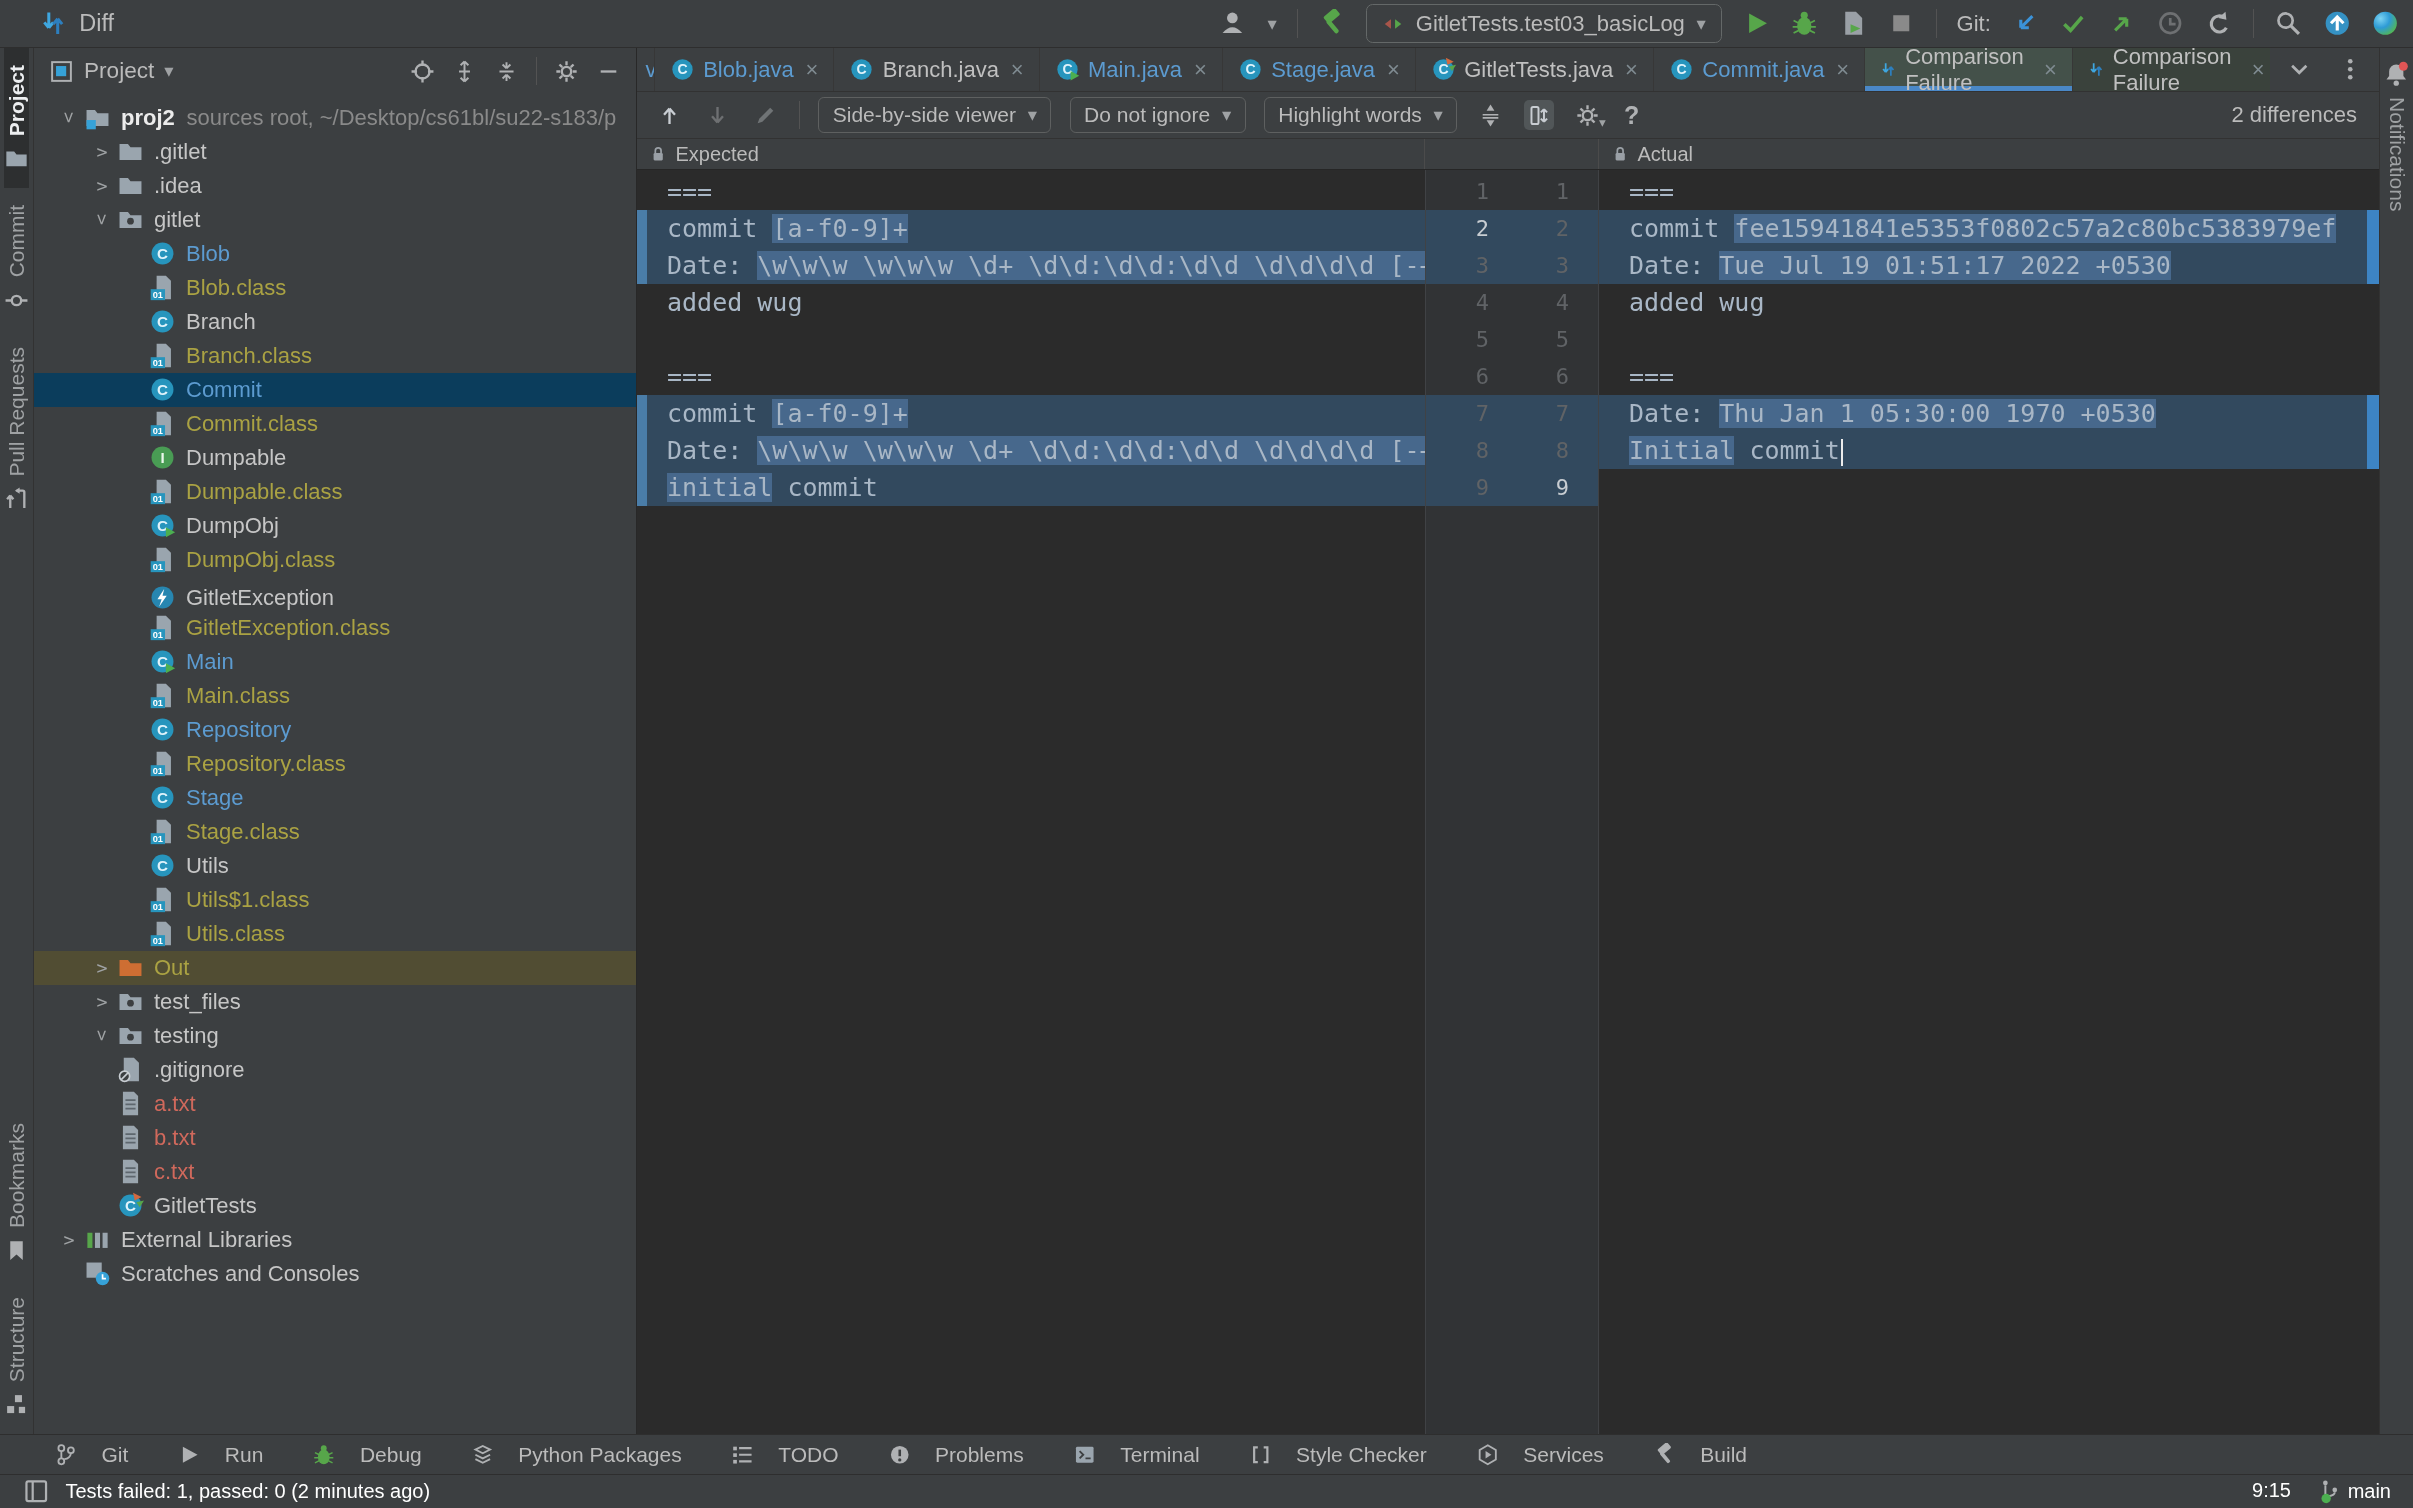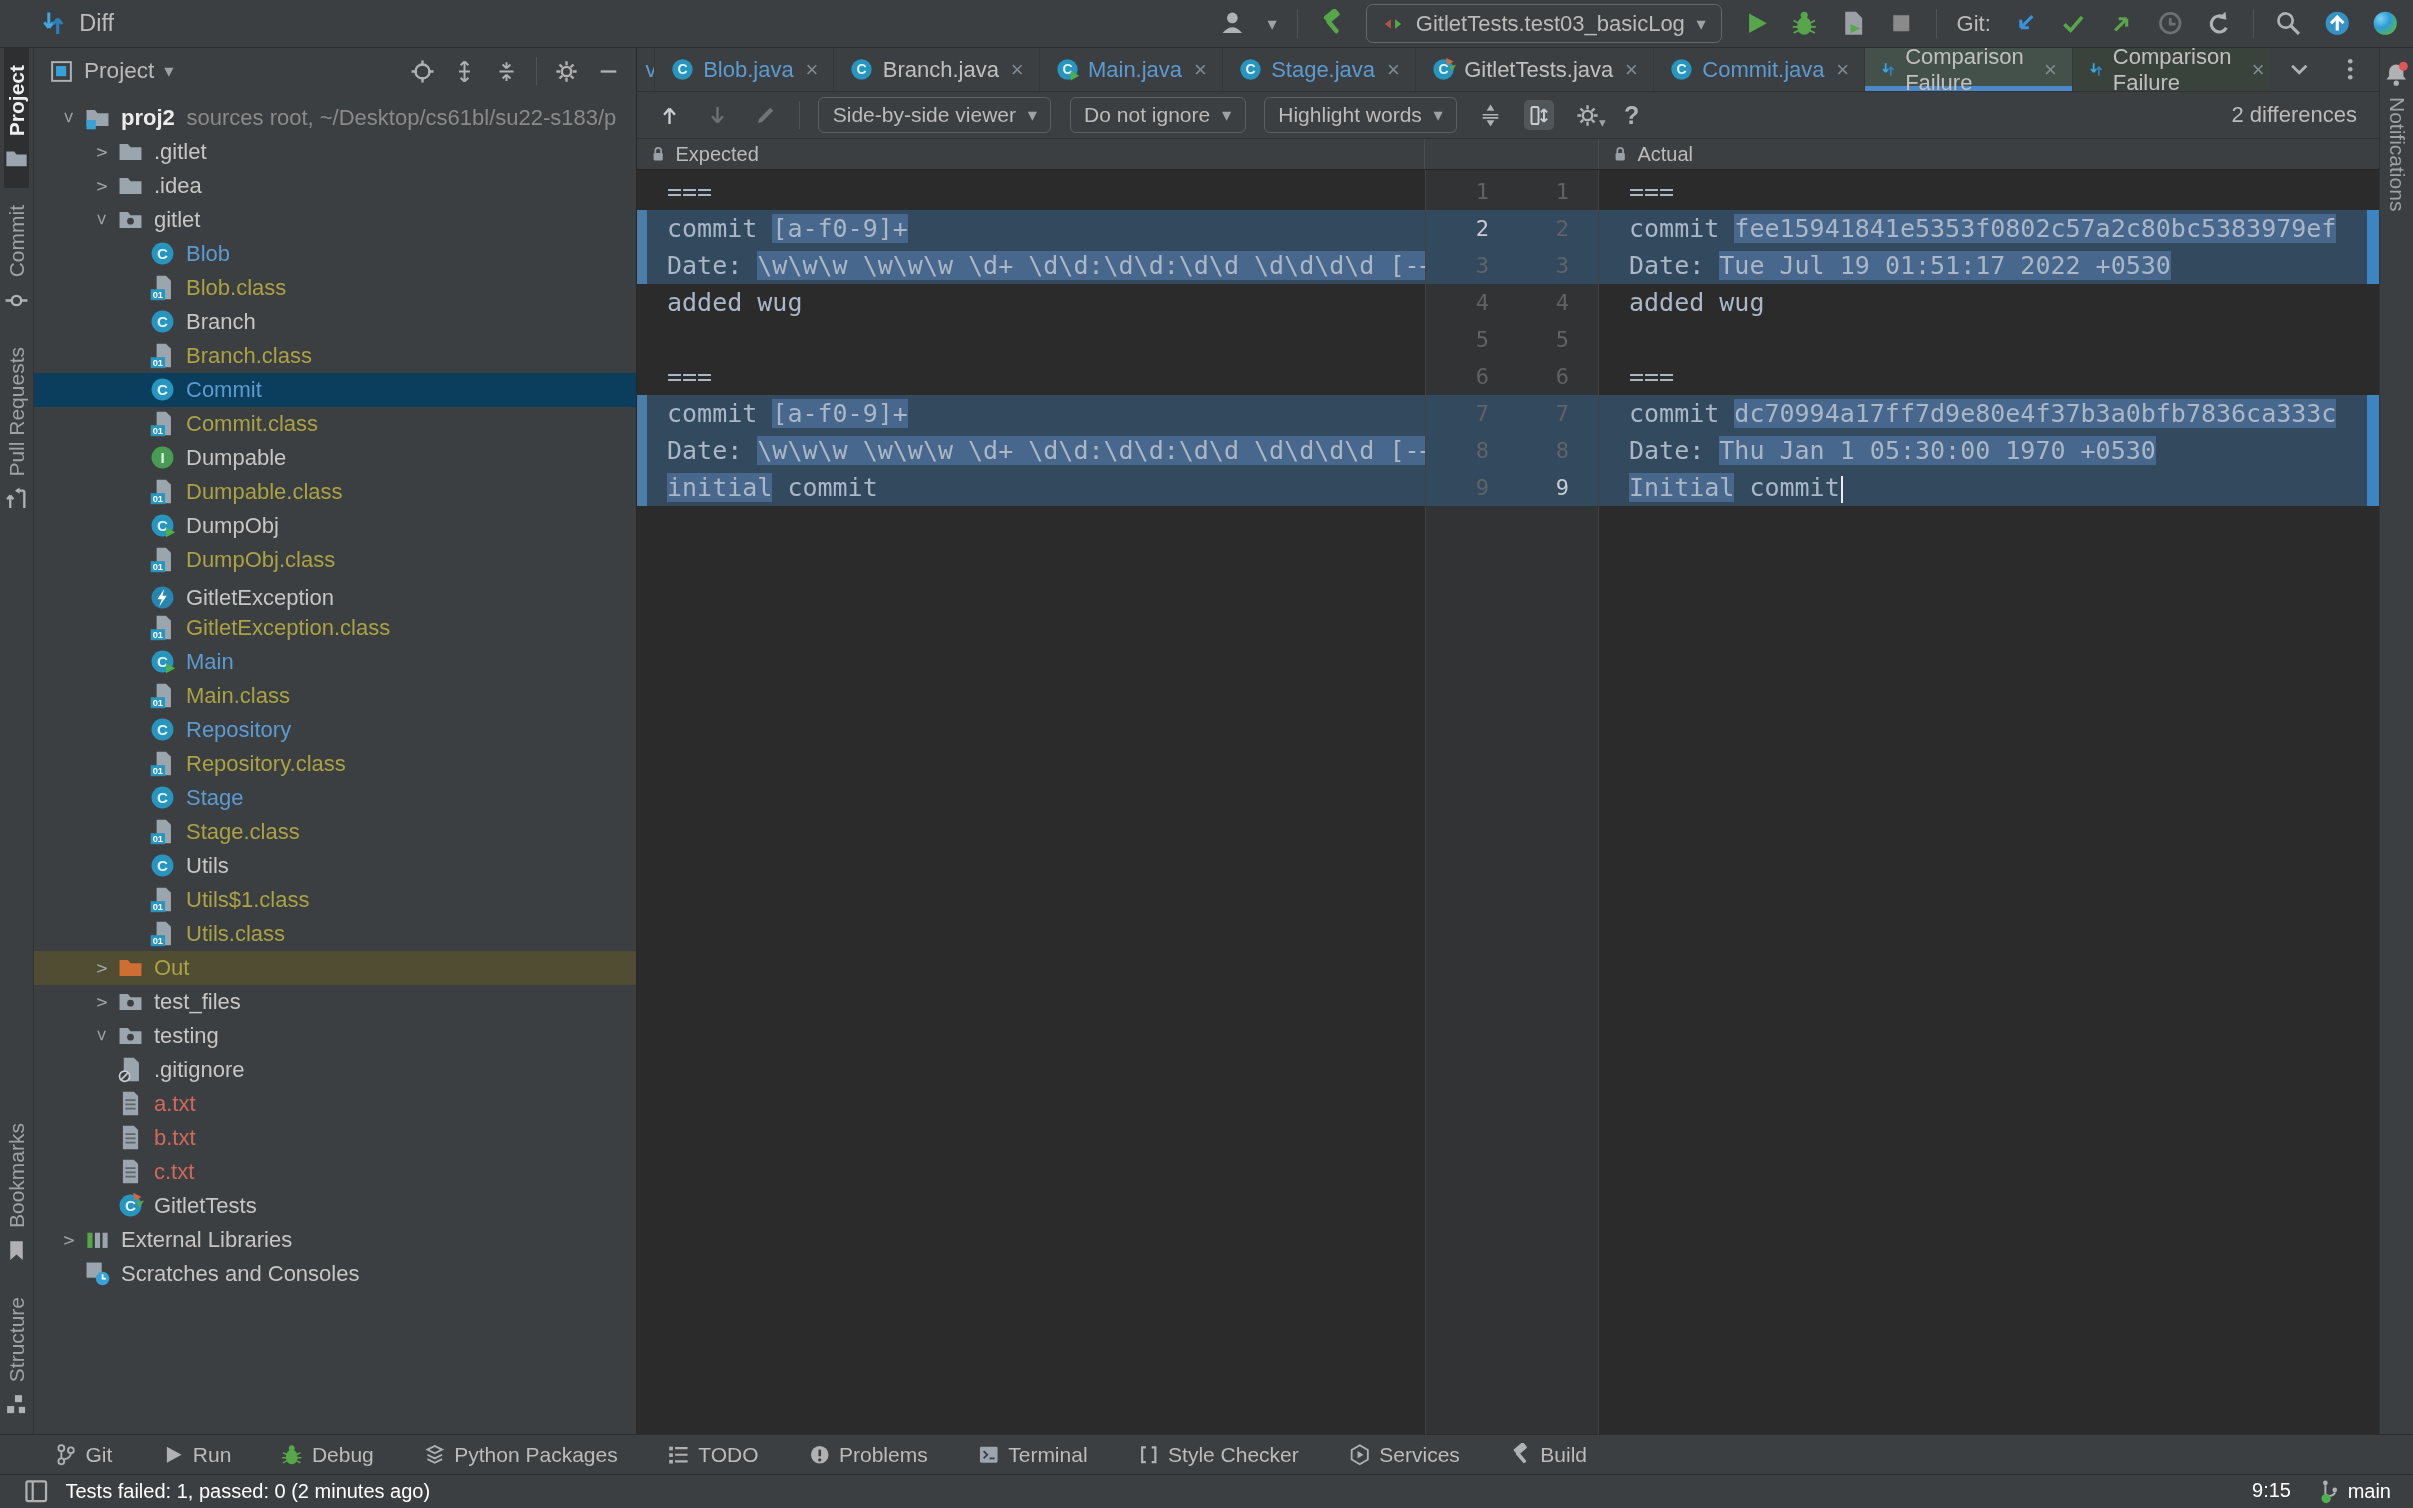--- a/index.html
+++ b/index.html
@@ -106,21 +106,21 @@
   .pane-right .dline.changed::after { content:""; position:absolute; right:0; top:0; bottom:0; width:11.7px; background:#3d84c4; }
   .grow { height:37px; display:flex; font-size:22px; color:#606366; }
   .grow span { width:80px; flex:none; text-align:right; padding-right:17px; line-height:37px; }
   .grow.changed { background:#32495e; }
   .grow .bright { color:#c8cdd2; }
   .caret { display:inline-block; width:2.5px; height:27px; background:#ececec; vertical-align:middle; margin-left:0.8px; }
 
   
   .toolstrip { height:40px; flex:none; background:#3c3f41; border-top:0.8px solid #2e2e2e;
                display:flex; align-items:center; gap:49px; padding-left:54px; font-size:21px; color:#bbbbbb; }
-  .bitem { display:flex; align-items:flex-start; gap:8px; cursor:default; }
+  .bitem { display:flex; align-items:flex-start; gap:24px; cursor:default; }
   .bitem .ticon { width:23.5px; height:23.5px; }
   .statusbar { height:34px; flex:none; background:#3c3f41; border-top:0.8px solid #2e2e2e;
                display:flex; align-items:center; gap:15px; padding:0 22px; font-size:20px; color:#ffffff; }
   .sb-right { margin-left:auto; display:flex; align-items:flex-start; gap:25px; }
   .sb-branch { display:flex; align-items:center; gap:6.7px; }
   .sb-branch .ticon { width:25px; height:25px; }
 </style>
 </head>
 <body>
 
@@ -939,21 +939,20 @@
               <span class="bright">9</span>
             </div>
           </div>
         <div class="pane pane-right" id="pane-right">
             <div class="dline"><span>===</span></div>
             <div class="dline changed"><span>commit </span><span class="wseg">fee15941841e5353f0802c57a2c80bc5383979ef</span></div>
             <div class="dline changed"><span>Date: </span><span class="wseg">Tue Jul 19 01:51:17 2022 +0530</span></div>
             <div class="dline"><span>added wug</span></div>
             <div class="dline"></div>
             <div class="dline"><span>===</span></div>
-            <div class="dline changed"><span>commit </span><span class="wseg">dc70994a17ff7d9e80e4f37b3a0bfb7836ca333c</span></div>
             <div class="dline changed"><span>Date: </span><span class="wseg">Thu Jan 1 05:30:00 1970 +0530</span></div>
             <div class="dline changed"><span class="wseg">Initial</span><span> commit</span><span class="caret"></span></div>
           </div>
       </div>
     </section>
 
     <nav class="strip strip-right">
       <span class="ticon">
           <svg viewBox="0 0 32 32">
             <path d="M16 5 a8 8 0 0 1 8 8 v5 l3 4 h-22 l3 -4 v-5 a8 8 0 0 1 8 -8 z" fill="#afb1b3"></path>

